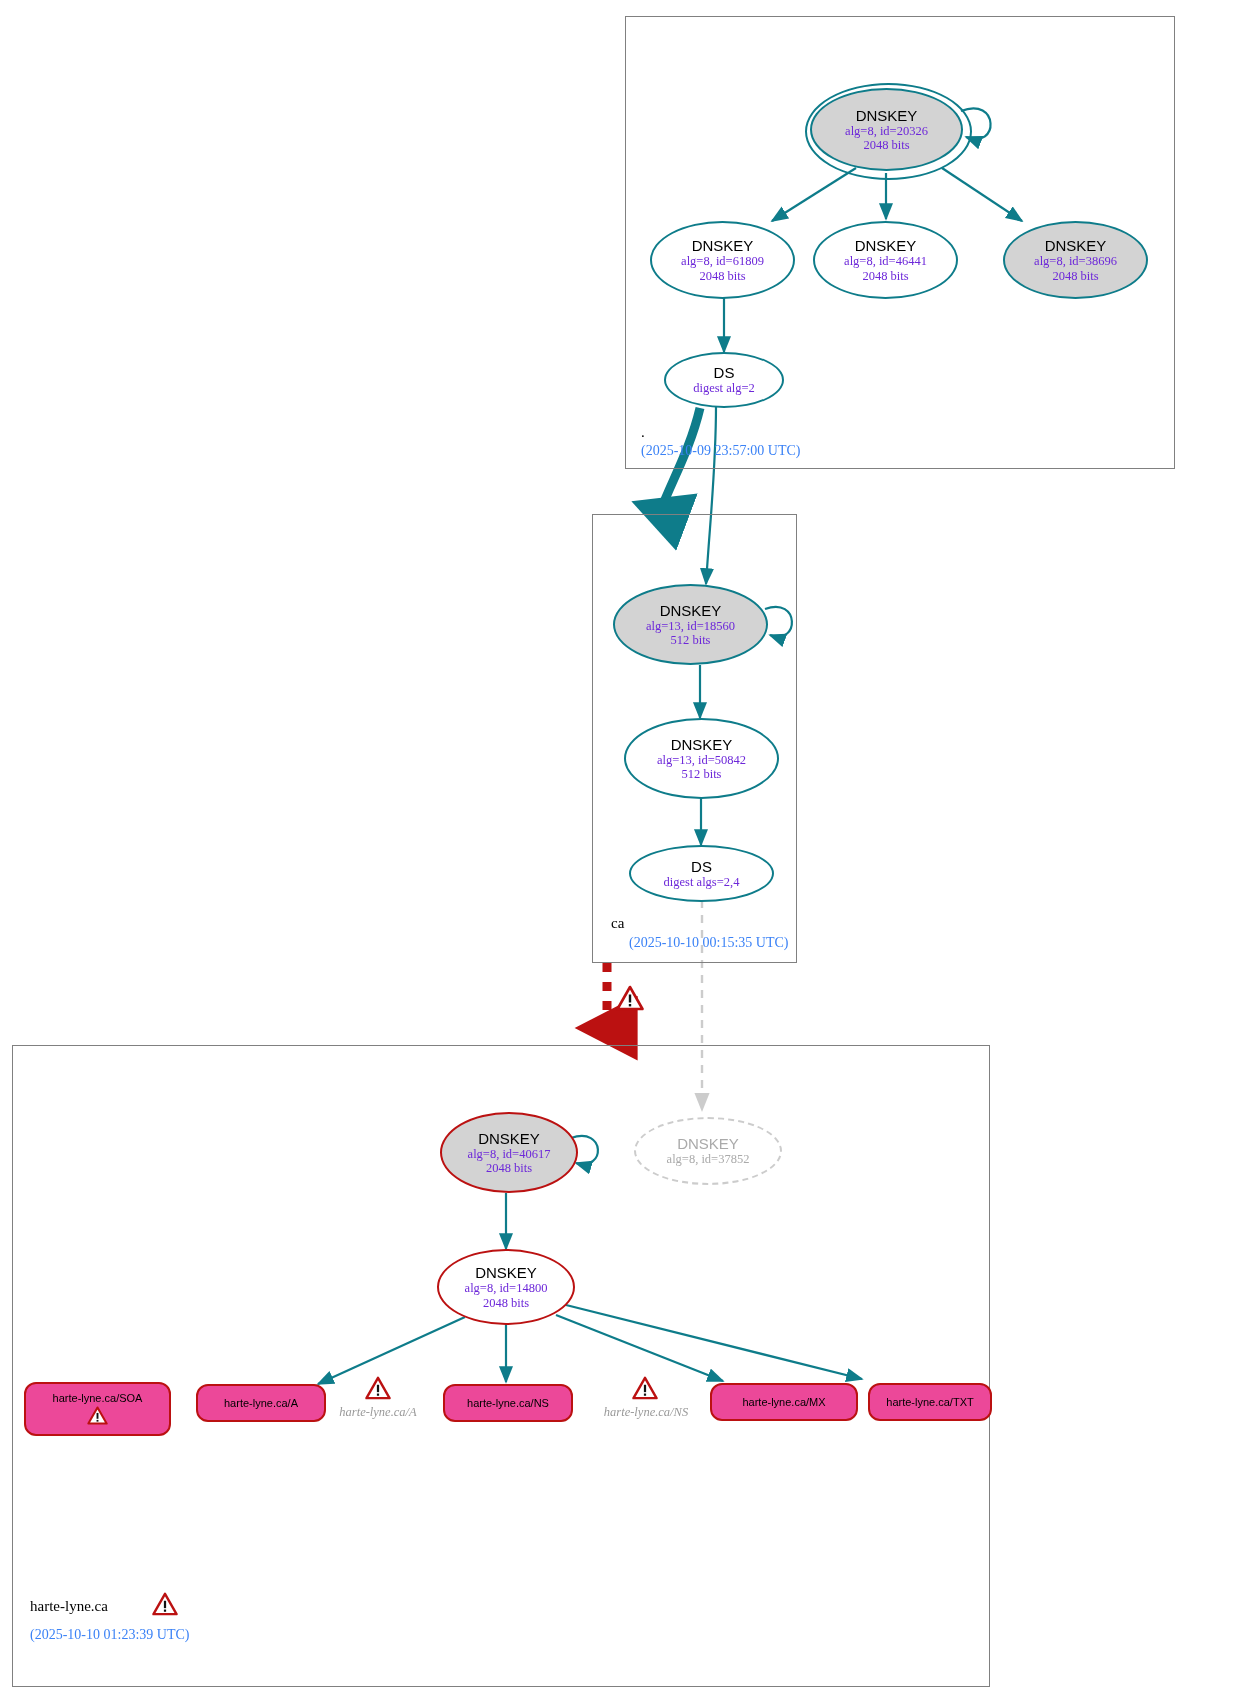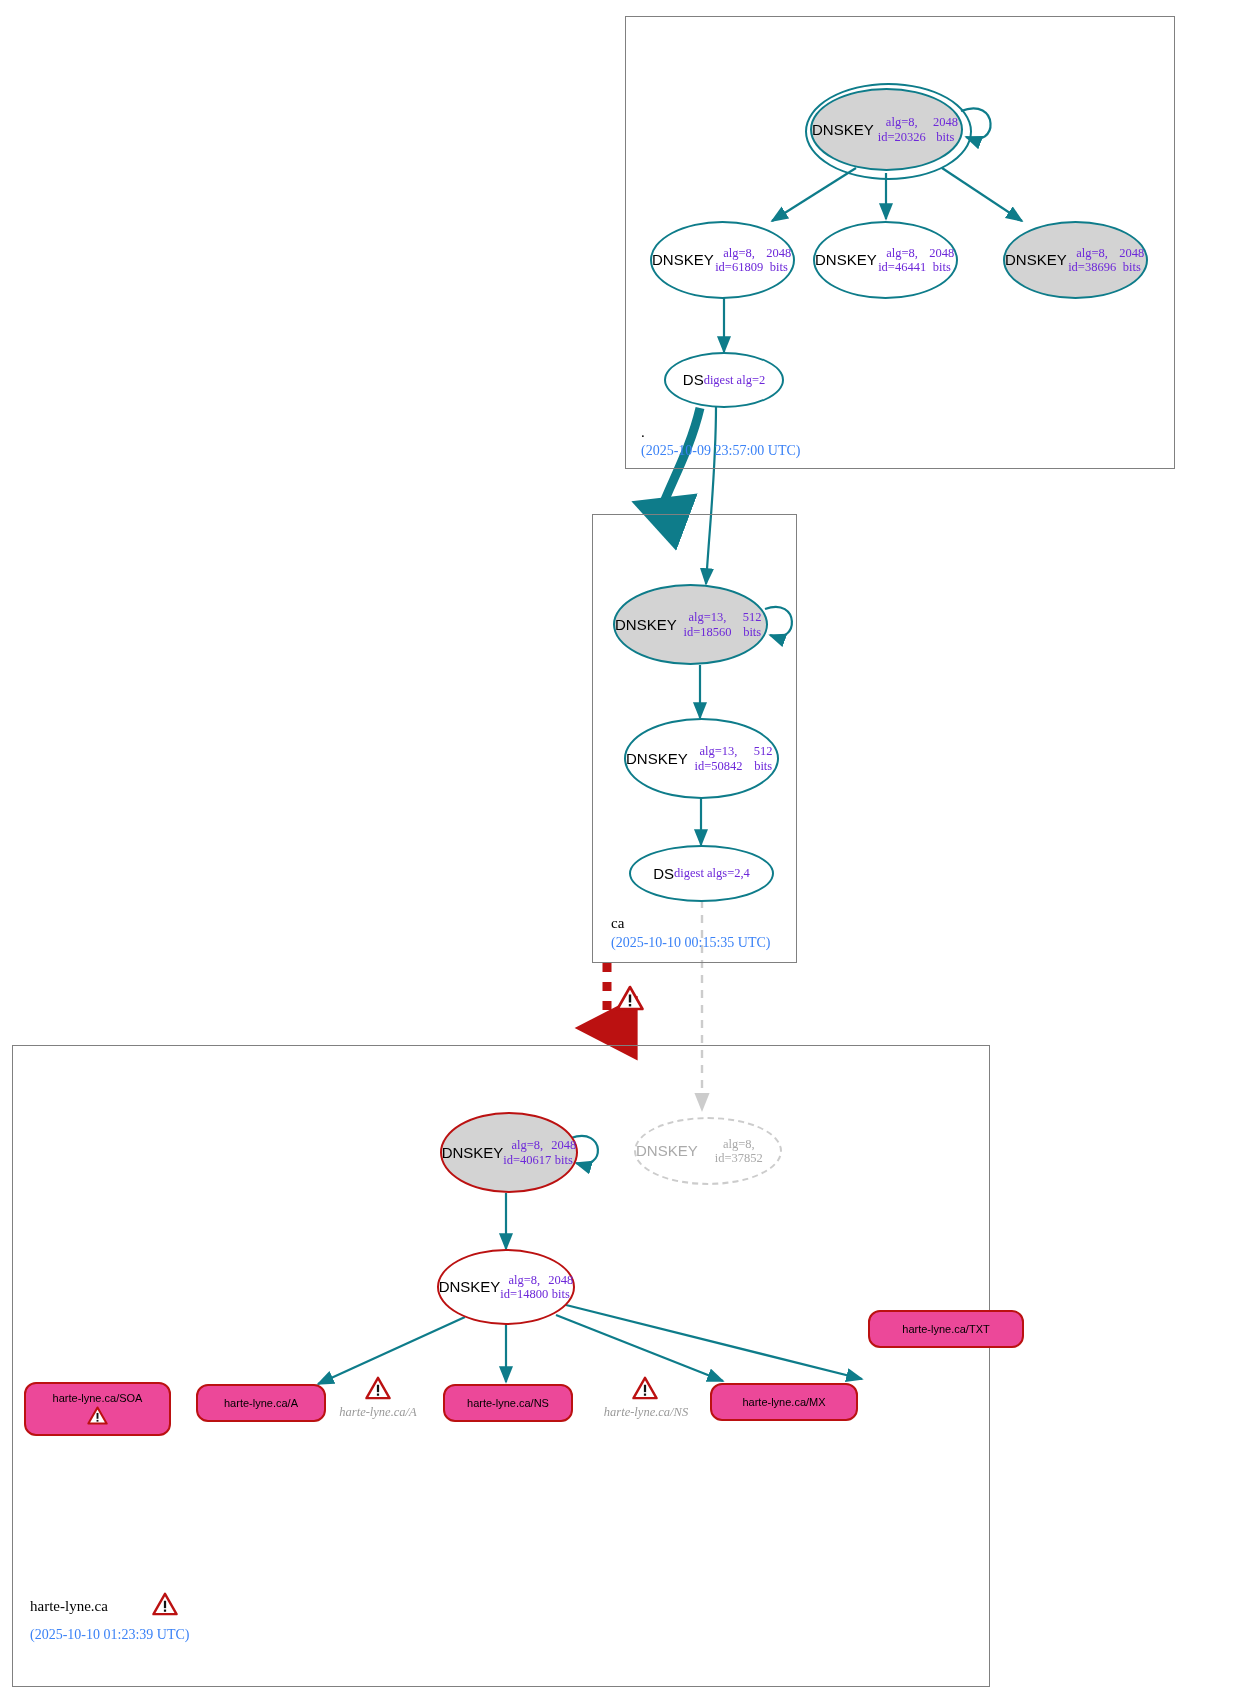--- a/index.html
+++ b/index.html
@@ -33,20 +33,21 @@
   .zone-time {
     position: absolute;
     font-family: "Liberation Serif", serif;
     font-size: 14px;
     color: #3b82f6;
     white-space: nowrap;
   }
   .node {
     position: absolute;
     display: flex;
+    flex-direction: column;
     align-items: center;
     justify-content: center;
     box-sizing: border-box;
     text-align: center;
     line-height: 1.15;
   }
   .ellipse {
     border-radius: 50%;
   }
   .n-title {
@@ -211,21 +212,21 @@
     <div class="n-sub">2048 bits</div>
   </div>
 
   <div class="node ellipse teal-stroke" style="left:664px; top:352px; width:120px; height:56px;">
     <div class="n-title">DS</div>
     <div class="n-sub">digest alg=2</div>
   </div>
 
   <div class="zone-box" style="left:592px; top:514px; width:205px; height:449px;"></div>
   <div class="zone-label" style="left:611px; top:915px;">ca</div>
-  <div class="zone-time" style="left:611px; top:935px;">(2025-10-10 00:15:35 UTC)</div>
+  <div class="zone-time" style="left:629px; top:935px;">(2025-10-10 00:15:35 UTC)</div>
 
   <div class="node ellipse teal-stroke-fill" style="left:613px; top:584px; width:155px; height:81px;">
     <div class="n-title">DNSKEY</div>
     <div class="n-sub">alg=13, id=18560</div>
     <div class="n-sub">512 bits</div>
   </div>
 
   <div class="node ellipse teal-stroke" style="left:624px; top:718px; width:155px; height:81px;">
     <div class="n-title">DNSKEY</div>
     <div class="n-sub">alg=13, id=50842</div>
@@ -289,21 +290,21 @@
   </div>
 
   <div class="rrset" style="left:443px; top:1384px; width:130px; height:38px;">
     <span>harte-lyne.ca/NS</span>
   </div>
 
   <div class="rrset" style="left:710px; top:1383px; width:148px; height:38px;">
     <span>harte-lyne.ca/MX</span>
   </div>
 
-  <div class="rrset" style="left:868px; top:1310px; width:156px; height:38px;">
+  <div class="rrset" style="left:868px; top:1383px; width:124px; height:38px;">
     <span>harte-lyne.ca/TXT</span>
   </div>
 
   <div class="warn-icon" style="left:365px; top:1376px;">
     <svg width="26" height="24" viewBox="0 0 28 26">
       <path d="M14 2 L26.5 24 L1.5 24 Z" fill="#ffffff" stroke="#bb1111" stroke-width="2.6" stroke-linejoin="round"></path>
       <rect x="12.8" y="9.5" width="2.4" height="8" fill="#111111"></rect>
       <rect x="12.8" y="19" width="2.4" height="2.4" fill="#111111"></rect>
     </svg>
   </div>

